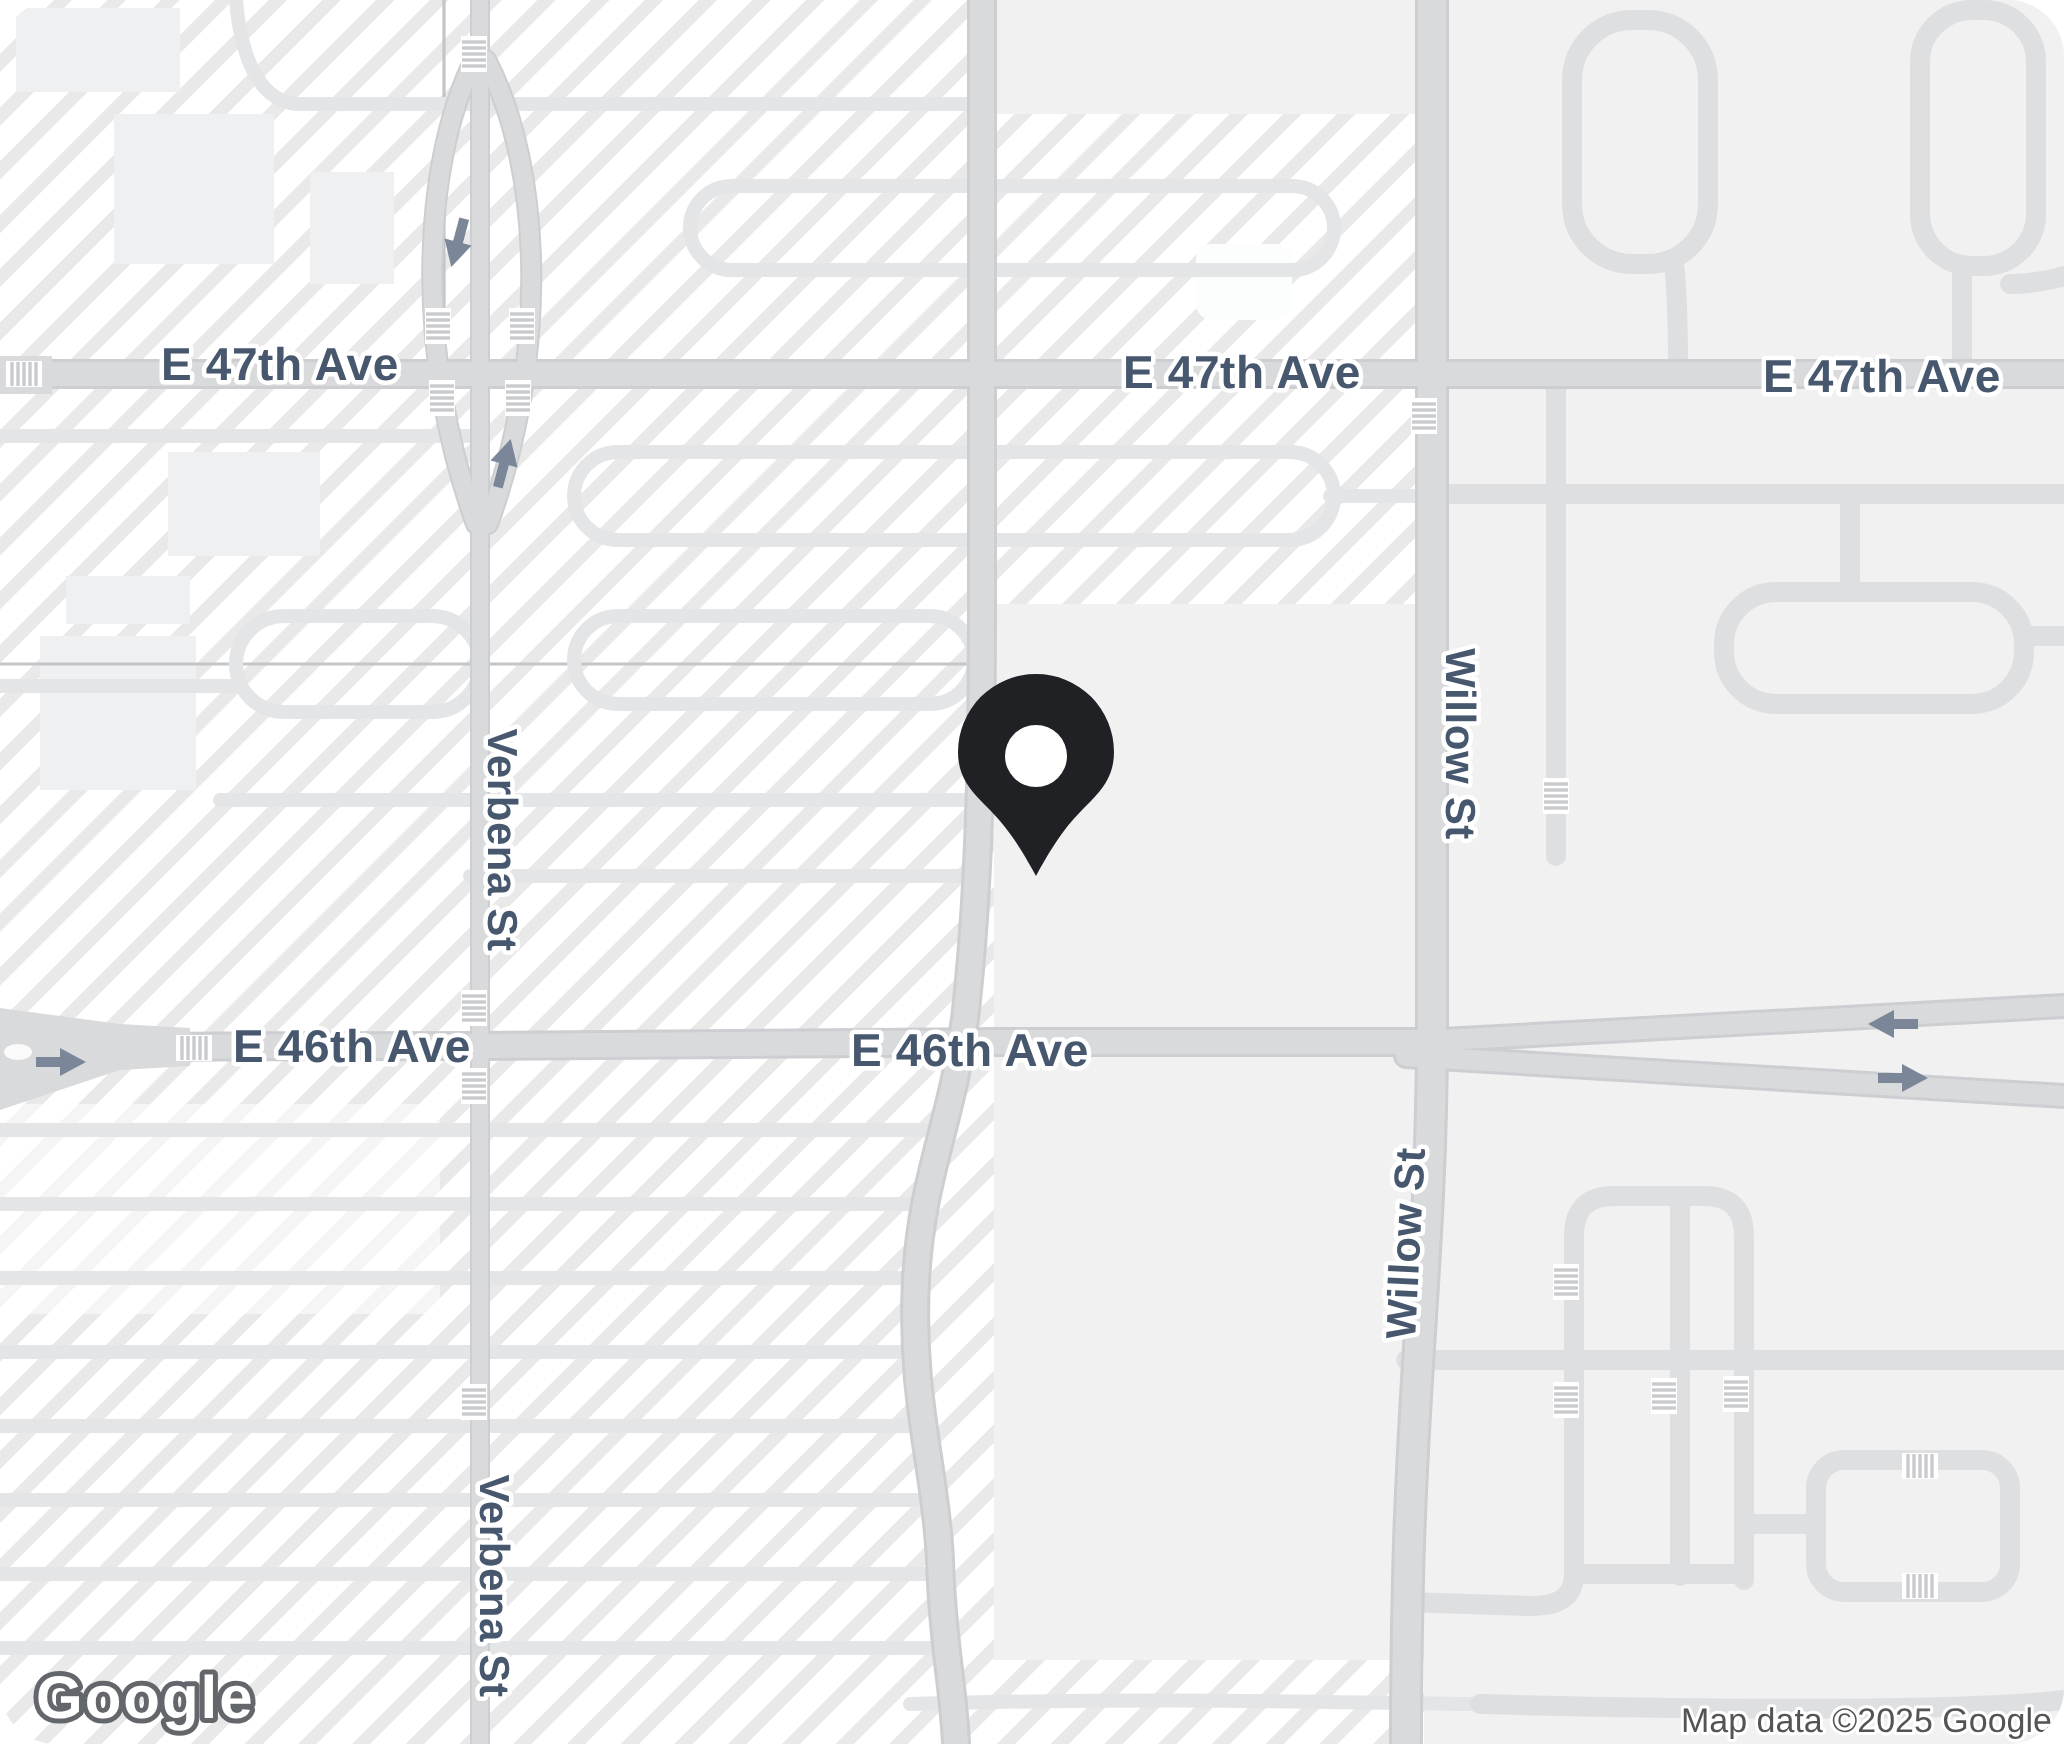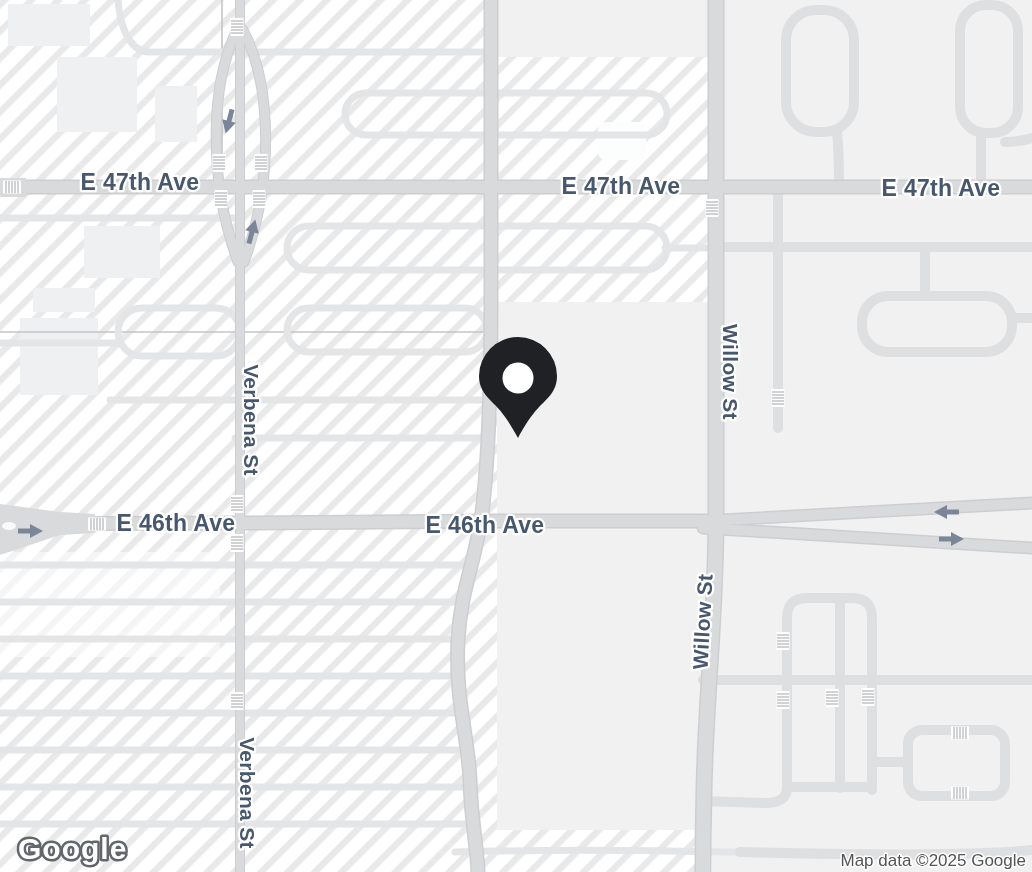--- a/index.html
+++ b/index.html
@@ -1,17 +1,17 @@
 <!DOCTYPE html>
 <html><head>
 <meta charset="utf-8">
 <style>
   html,body{margin:0;padding:0;background:#fff;}
   #viewport{position:relative;width:1032px;height:872px;overflow:hidden;
-    font-family:"Liberation Sans",sans-serif;background:#fff;}
+    font-family:"Liberation Sans",sans-serif;background:#fff;border-radius:28px;}
   svg{display:block;}
   .street-label{font-family:"Liberation Sans",sans-serif;font-weight:bold;
     fill:#47586e;stroke:#ffffff;stroke-width:4.5px;paint-order:stroke;
     stroke-linejoin:round;letter-spacing:.3px;}
   .lbl-ave{font-size:23px;}
   .lbl-st{font-size:21px;}
   .minor{stroke:#e4e5e7;stroke-width:7;fill:none;stroke-linecap:round;}
   .minor-r{stroke:#dedfe1;stroke-width:10;fill:none;stroke-linecap:round;}
   .major-case{stroke:#cdced1;fill:none;stroke-linecap:round;}
   .major{stroke:#d9dadc;fill:none;stroke-linecap:round;}

